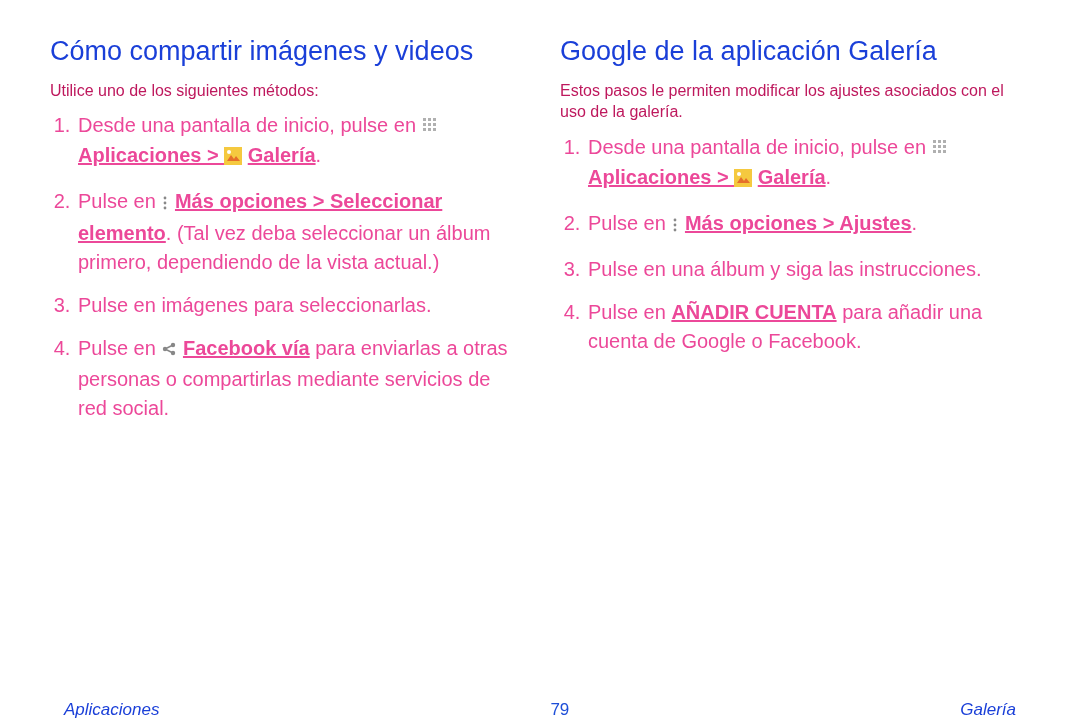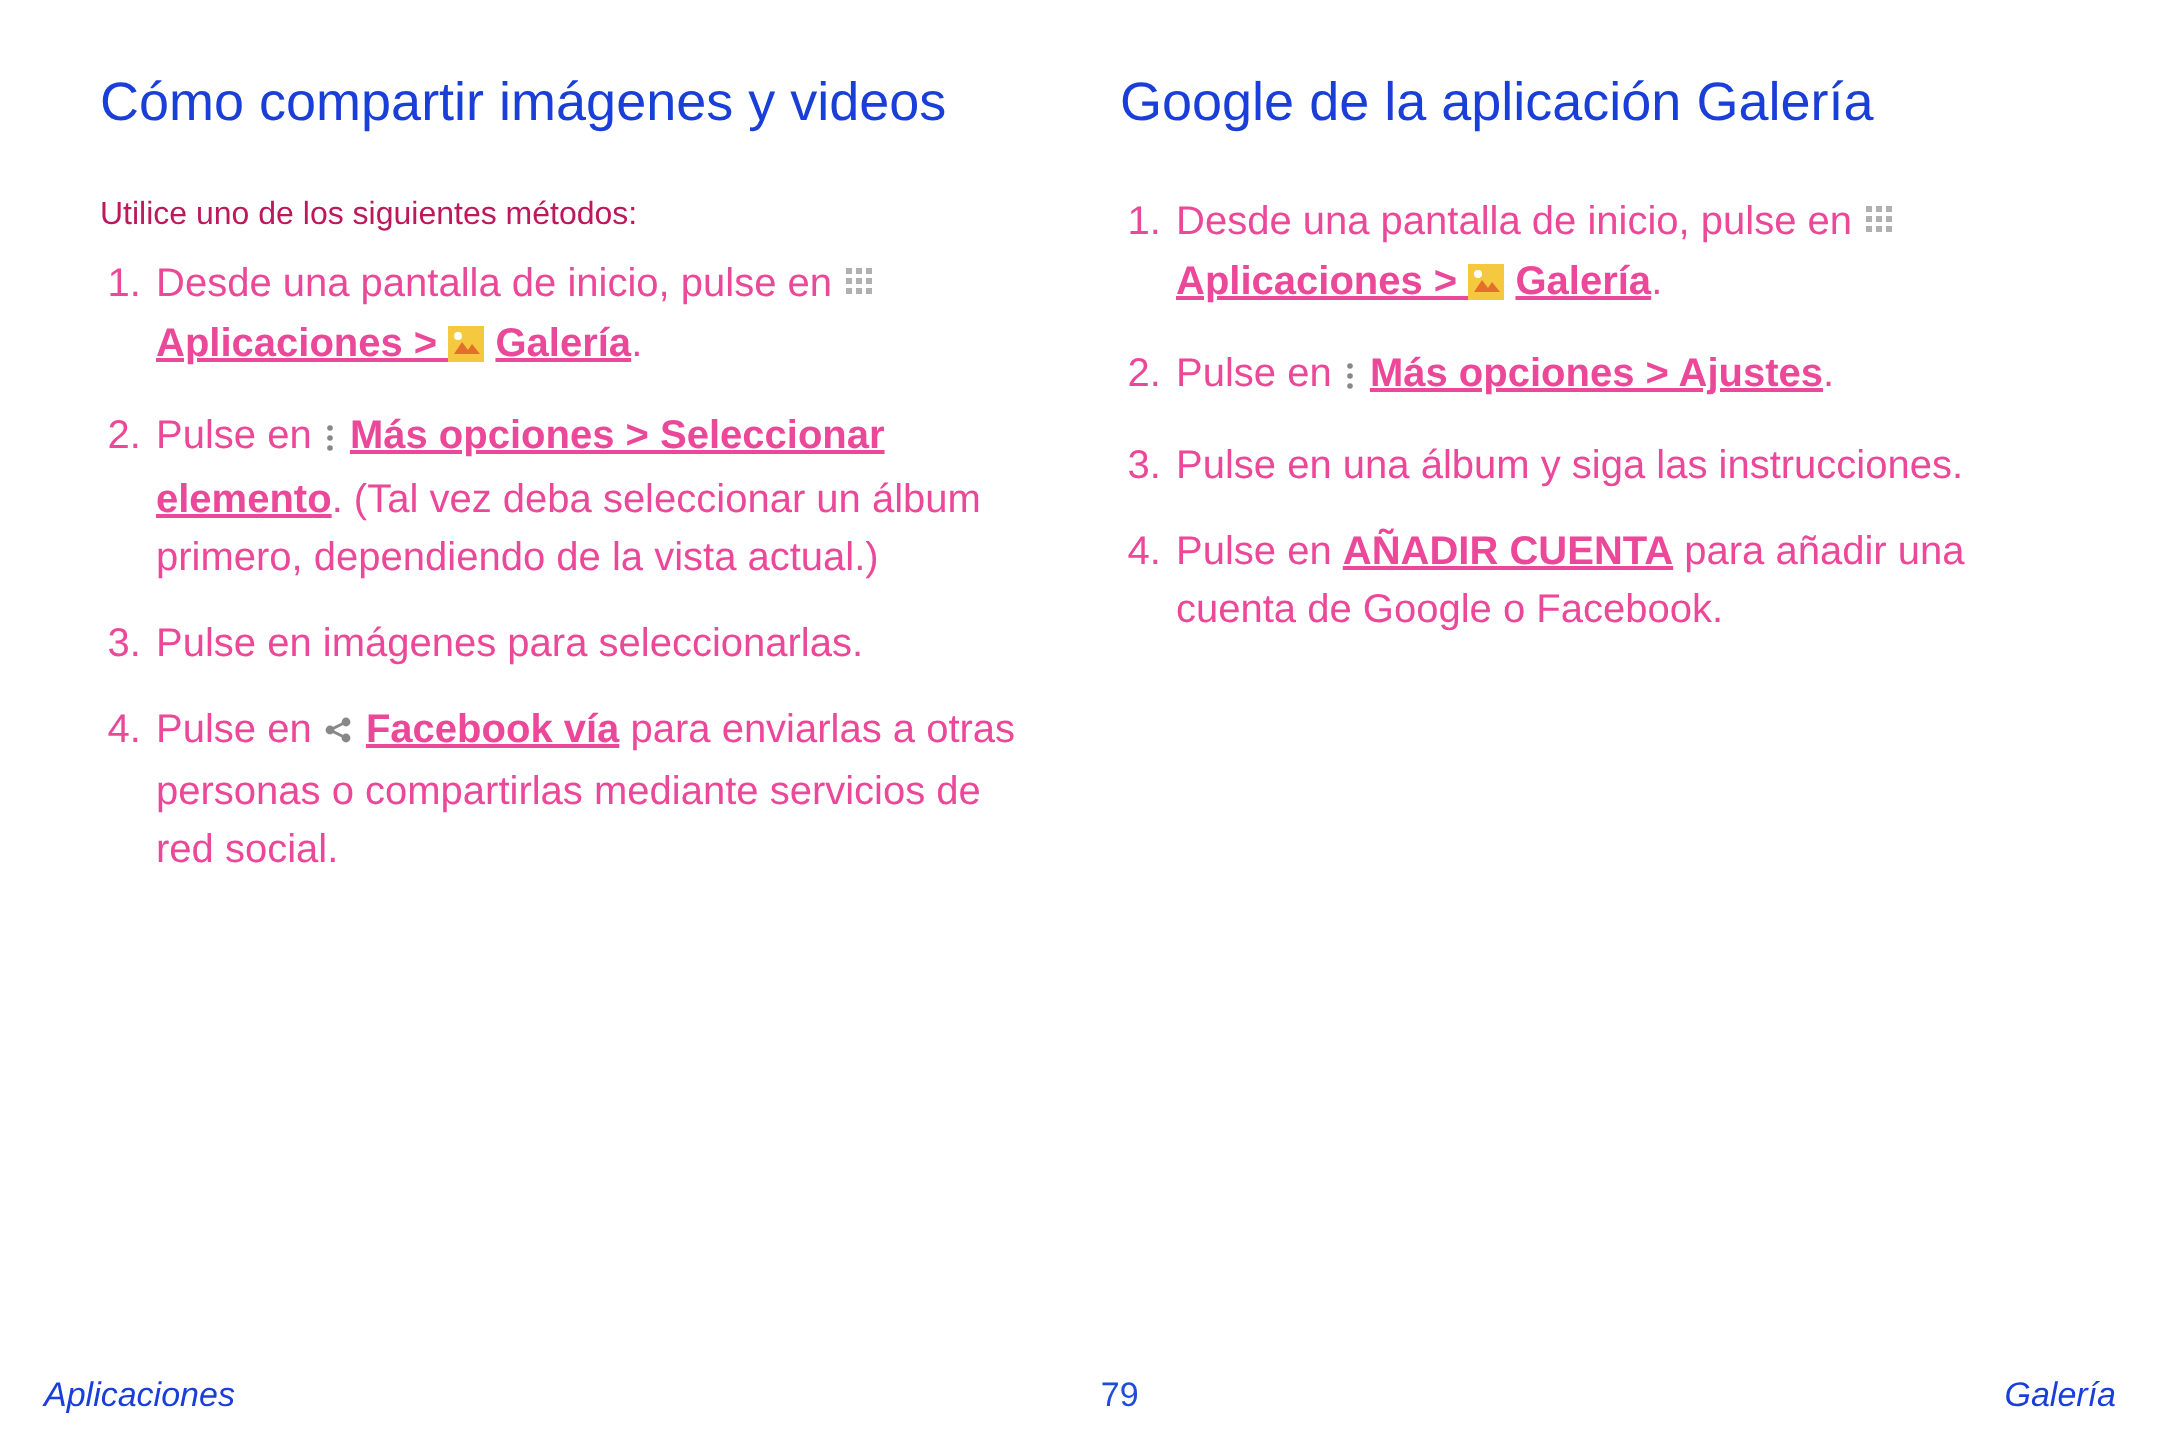--- a/index.html
+++ b/index.html
@@ -18,21 +18,21 @@
     height: 680px;
   }
   .col {
     flex: 1;
   }
   h2 {
     color: #1a3fd8;
     font-size: 27px;
     font-weight: normal;
     line-height: 1.25;
-    margin-bottom: 28px;
+    margin-bottom: 11px;
   }
   .intro {
     font-size: 16px;
     color: #be185d;
     margin-bottom: 10px;
     line-height: 1.35;
   }
   ol {
     list-style-position: outside;
     padding-left: 26px;
@@ -59,23 +59,23 @@
   }
   .share-icon {
     display: inline-block;
     vertical-align: -2px;
   }
   .footer {
     position: absolute;
     left: 0; right: 0; bottom: 0;
     height: 32px;
     display: flex;
-    align-items: flex-start;
+    align-items: flex-end;
     justify-content: space-between;
-    padding: 0 22px;
+    padding: 0 64px;
     font-style: italic;
     color: #1a3fd8;
     font-size: 17px;
   }
   .footer .page-num {
     font-style: normal;
     color: #1d4ed8;
   }
 </style>
 </head>
@@ -137,20 +137,21 @@
             <line x1="4" y1="8" x2="12" y2="12" stroke="#888" stroke-width="1.5"></line>
           </svg>
         </span>
         <span class="b"> Facebook vía</span><span> para enviarlas a otras personas o compartirlas mediante servicios de red social.</span>
       </li>
     </ol>
   </div>
 
   <div class="col">
     <h2>Google de la aplicación Galería</h2>
+    <p class="intro">Estos pasos le permiten modificar los ajustes asociados con el uso de la galería.</p>
     <ol>
       <li>
         <span>Desde una pantalla de inicio, pulse en </span>
         <span class="apps-grid">
           <svg width="16" height="16" viewBox="0 0 16 16">
             <g fill="#b0b0b0">
               <rect x="1" y="1" width="3" height="3"></rect>
                 <rect x="6" y="1" width="3" height="3"></rect>
                 <rect x="11" y="1" width="3" height="3"></rect>
               <rect x="1" y="6" width="3" height="3"></rect>

